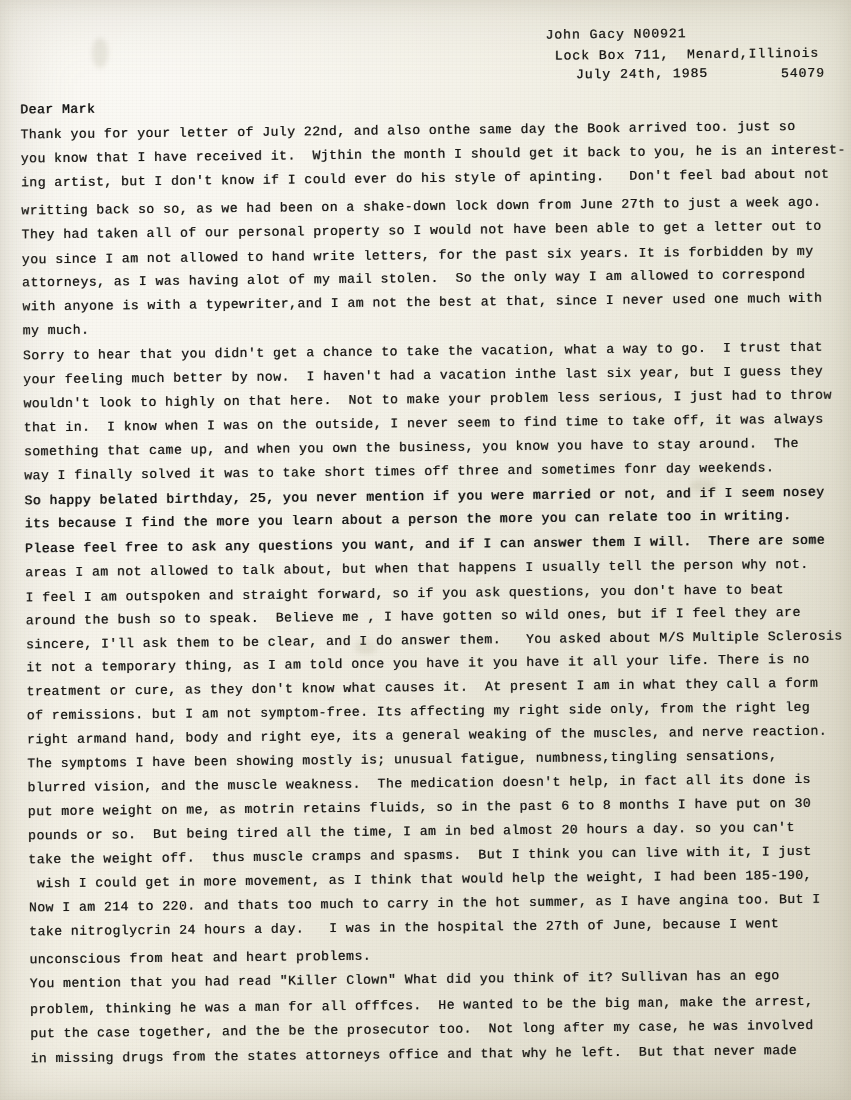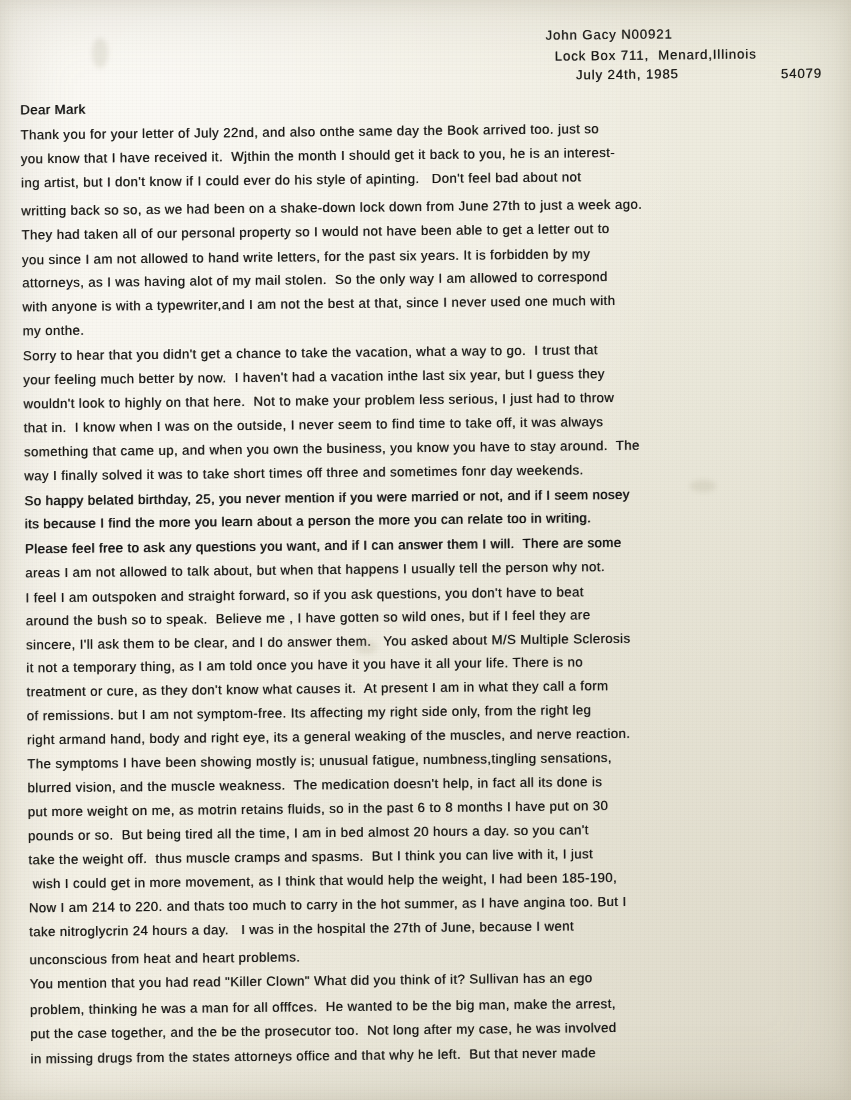--- a/index.html
+++ b/index.html
@@ -11,21 +11,21 @@
   #page {
     position: relative;
     width: 851px;
     height: 1100px;
     overflow: hidden;
     background: #f3f0e6;
     background-image:
       radial-gradient(ellipse at 18% 8%, rgba(255,255,255,0.55) 0%, rgba(255,255,255,0) 55%),
       radial-gradient(ellipse at 88% 95%, rgba(196,188,168,0.30) 0%, rgba(196,188,168,0) 60%),
       linear-gradient(104deg, #f6f3ea 0%, #f1eee2 42%, #eceadd 72%, #e9e6d8 100%);
-    font-family: Liberation Sans, sans-serif;
+    font-family: Liberation Mono, monospace;
     color: #1c1b19;
   }
   
   #grain {
     position: absolute;
     inset: 0;
     pointer-events: none;
     opacity: 0.50;
     background-image:
       repeating-linear-gradient(0deg, rgba(120,112,92,0.045) 0px, rgba(120,112,92,0.045) 1px, rgba(0,0,0,0) 1px, rgba(0,0,0,0) 3px),
@@ -82,21 +82,21 @@
     <div class="line dark" style="left:25px; top:99px;">Dear Mark</div>
 
     <div class="line" style="left:25px; top:124px;">Thank you for your letter of July 22nd, and also onthe same day the Book arrived too. just so</div>
     <div class="line" style="left:25px; top:148px;">you know that I have received it.  Wjthin the month I should get it back to you, he is an interest-</div>
     <div class="line" style="left:25px; top:172px;">ing artist, but I don't know if I could ever do his style of apinting.   Don't feel bad about not</div>
     <div class="line" style="left:25px; top:200px;">writting back so so, as we had been on a shake-down lock down from June 27th to just a week ago.</div>
     <div class="line" style="left:25px; top:224px;">They had taken all of our personal property so I would not have been able to get a letter out to</div>
     <div class="line" style="left:25px; top:249px;">you since I am not allowed to hand write letters, for the past six years. It is forbidden by my</div>
     <div class="line" style="left:25px; top:272px;">attorneys, as I was having alot of my mail stolen.  So the only way I am allowed to correspond</div>
     <div class="line" style="left:25px; top:296px;">with anyone is with a typewriter,and I am not the best at that, since I never used one much with</div>
-    <div class="line" style="left:25px; top:320px;">my onthe.</div>
+    <div class="line" style="left:25px; top:320px;">my much.</div>
 
     <div class="line" style="left:25px; top:345px;">Sorry to hear that you didn't get a chance to take the vacation, what a way to go.  I trust that</div>
     <div class="line" style="left:25px; top:369px;">your feeling much better by now.  I haven't had a vacation inthe last six year, but I guess they</div>
     <div class="line" style="left:25px; top:393px;">wouldn't look to highly on that here.  Not to make your problem less serious, I just had to throw</div>
     <div class="line" style="left:25px; top:417px;">that in.  I know when I was on the outside, I never seem to find time to take off, it was always</div>
     <div class="line" style="left:25px; top:441px;">something that came up, and when you own the business, you know you have to stay around.  The</div>
     <div class="line" style="left:25px; top:465px;">way I finally solved it was to take short times off three and sometimes fonr day weekends.</div>
 
     <div class="line dark" style="left:25px; top:490px;">So happy belated birthday, 25, you never mention if you were married or not, and if I seem nosey</div>
     <div class="line dark" style="left:25px; top:513px;">its because I find the more you learn about a person the more you can relate too in writing.</div>

